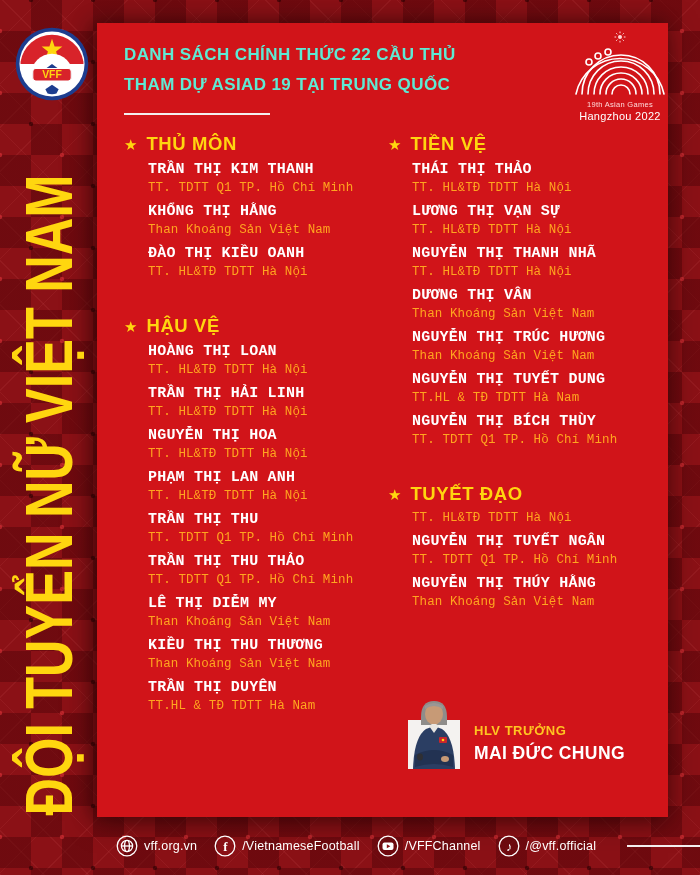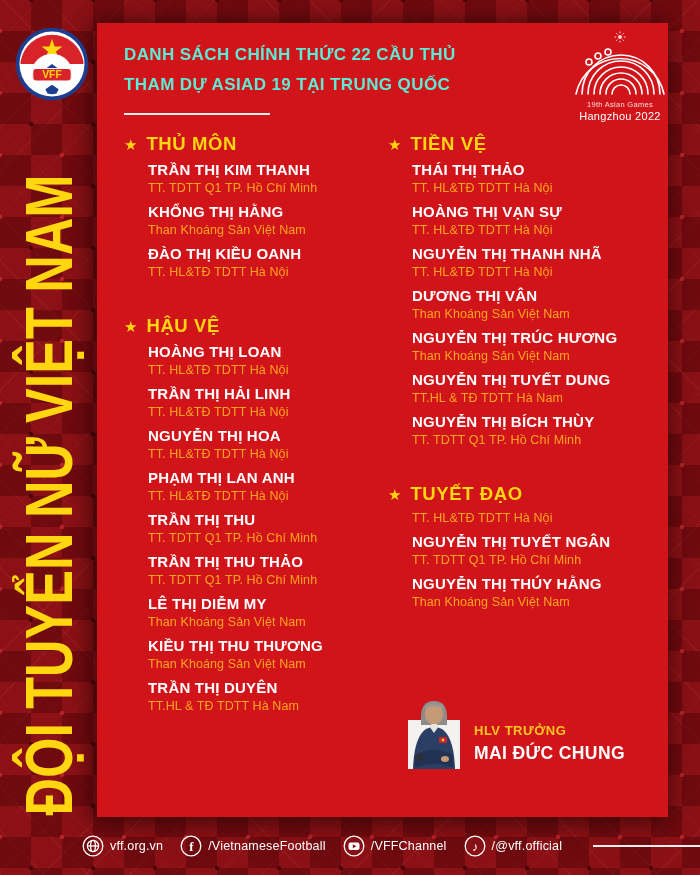--- a/index.html
+++ b/index.html
@@ -29,36 +29,36 @@
   .games-logo .sun{display:block;margin:0 auto 2px auto;}
   .games-line1{font-size:7.5px;letter-spacing:.3px;color:#ffd9d9;margin-top:1px;}
   .games-line2{font-size:11px;font-weight:normal;letter-spacing:.3px;color:#fff;margin-top:1px;}
   .col{position:absolute;top:109px;width:262px;}
   .col-left{left:27px;}
   .col-right{left:291px;}
   .section{margin-bottom:34px;}
   .section-header{display:flex;align-items:center;height:24px;margin-bottom:4px;}
   .star{color:var(--accent-yellow,#ffd60f);font-size:15px;margin-right:9px;line-height:1;}
   .section-title{color:var(--accent-yellow,#ffd60f);font-weight:bold;font-size:18.5px;letter-spacing:.6px;}
-  .players{margin-left:24px;}
+  .players{margin-left:24px;font-family:Liberation Mono, monospace;}
   .player{margin-bottom:6px;}
   .player-name{color:#fff;font-weight:bold;font-size:15px;line-height:20px;letter-spacing:.2px;white-space:nowrap;}
   .player-club{color:var(--club-orange,#ffa51f);font-size:12.5px;line-height:16px;letter-spacing:.1px;white-space:nowrap;}
   .vff-logo{position:absolute;left:15px;top:27px;}
   .vertical-title{
     position:absolute;left:-321px;top:461px;width:740px;height:68px;line-height:68px;
     text-align:center;transform:rotate(-90deg) scale(1,1.28);transform-origin:50% 50%;
     color:var(--accent-yellow,#ffd60f);font-size:52px;font-weight:bold;letter-spacing:0;
     white-space:nowrap;
   }
   .coach{position:absolute;left:308px;top:672px;width:260px;height:100px;}
   .coach-photo{position:absolute;left:0;top:0;}
   .coach-role{position:absolute;left:69px;top:28px;color:#ffc421;font-weight:bold;font-size:13px;letter-spacing:.5px;}
   .coach-name{position:absolute;left:69px;top:48px;color:#fff;font-weight:bold;font-size:17.5px;letter-spacing:.4px;}
-  .footer{position:absolute;left:0;top:817px;width:700px;height:58px;display:flex;align-items:center;padding-left:82px;box-sizing:border-box;}
+  .footer{position:absolute;left:0;top:817px;width:700px;height:58px;display:flex;align-items:center;padding-left:116px;box-sizing:border-box;}
   .footer-item{display:flex;align-items:center;margin-right:17px;}
   .footer-item svg{margin-right:6px;}
   .footer-label{color:#fff;font-size:12.5px;letter-spacing:.2px;white-space:nowrap;}
   .footer-line{flex:1;height:2px;background:#f3eeee;margin-left:14px;}
 </style>
 </head>
 <body>
 
 <div class="page">
 
@@ -173,21 +173,21 @@
     <div class="section-header">
       <span class="star">★</span>
       <span class="section-title">TIỀN VỆ</span>
     </div>
     <div class="players">
             <div class="player">
     <div class="player-name">THÁI THỊ THẢO</div>
     <div class="player-club">TT. HL&amp;TĐ TDTT Hà Nội</div>
   </div>
             <div class="player">
-    <div class="player-name">HOÀNG THỊ VẠN SỰ</div>
+    <div class="player-name">LƯƠNG THỊ VẠN SỰ</div>
     <div class="player-club">TT. HL&amp;TĐ TDTT Hà Nội</div>
   </div>
             <div class="player">
     <div class="player-name">NGUYỄN THỊ THANH NHÃ</div>
     <div class="player-club">TT. HL&amp;TĐ TDTT Hà Nội</div>
   </div>
             <div class="player">
     <div class="player-name">DƯƠNG THỊ VÂN</div>
     <div class="player-club">Than Khoáng Sản Việt Nam</div>
   </div>

